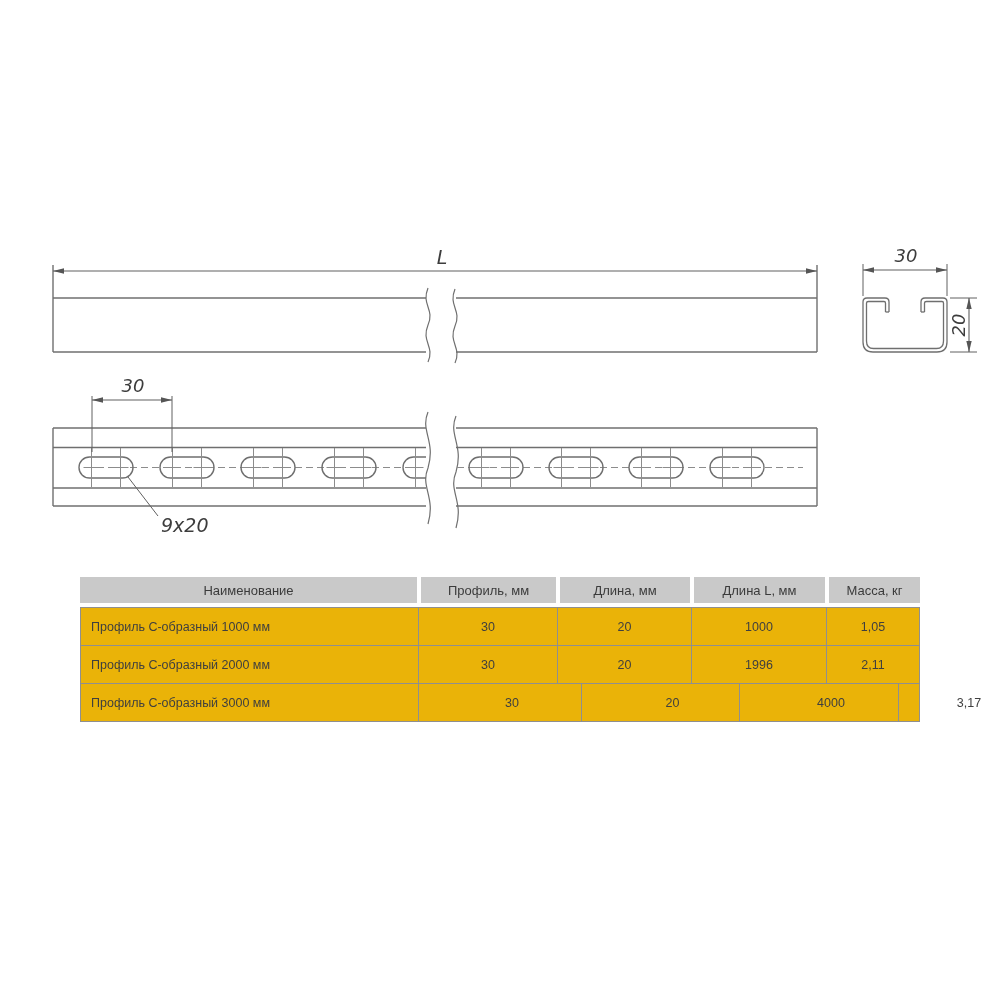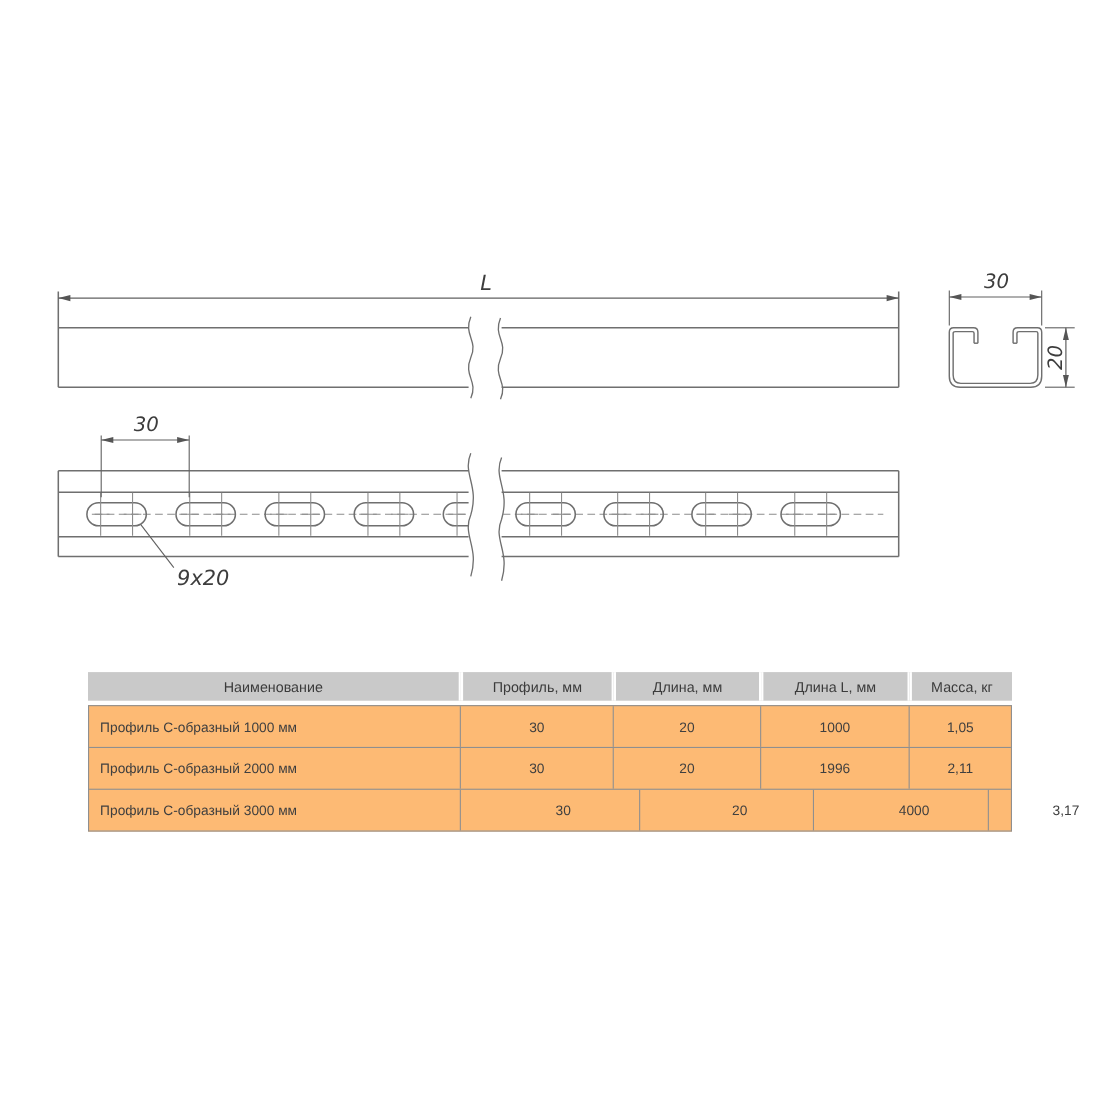--- a/index.html
+++ b/index.html
@@ -1,28 +1,28 @@
 <!DOCTYPE html>
 <html><head>
 <meta charset="utf-8">
 <style>
   html,body{margin:0;padding:0;background:#fff;}
   .canvas{position:relative;width:1000px;height:1000px;background:#fff;overflow:hidden;
           font-family:"Liberation Sans",sans-serif;}
   svg.drawing{position:absolute;left:0;top:0;}
   .dim-text{font-family:"DejaVu Sans",sans-serif;font-style:italic;fill:#3d3d3d;}
 
-  .spec-table{position:absolute;left:80px;top:611px;width:840px;color:#3f3f3f;}
+  .spec-table{position:absolute;left:80px;top:577px;width:840px;color:#3f3f3f;}
   .thead{display:grid;grid-template-columns:339px 139px 134px 135px 93px;height:26px;}
   .th{background:#c9c9c9;display:flex;align-items:center;justify-content:center;
       font-size:13px;color:#3b3b3b;box-sizing:border-box;
       border-left:2px solid #fff;border-right:2px solid #fff;}
   .th:first-child{border-left:none;}
   .th:last-child{border-right:none;}
-  .tbody{margin-top:4px;border:1px solid #8f8f8f;box-sizing:border-box;background:#fdba74;}
+  .tbody{margin-top:4px;border:1px solid #8f8f8f;box-sizing:border-box;background:#eab308;}
   .tr{display:grid;grid-template-columns:338px 139px 134px 135px 92px;height:37px;
       border-bottom:1px solid #8f8f8f;}
   .tr:last-child{border-bottom:none;gap:24px;}
   .td{display:flex;align-items:center;justify-content:center;font-size:12.5px;
       box-sizing:border-box;border-right:1px solid #8f8f8f;}
   .td:last-child{border-right:none;}
   .td.name{justify-content:flex-start;padding-left:10px;}
 </style>
 </head>
 <body>

